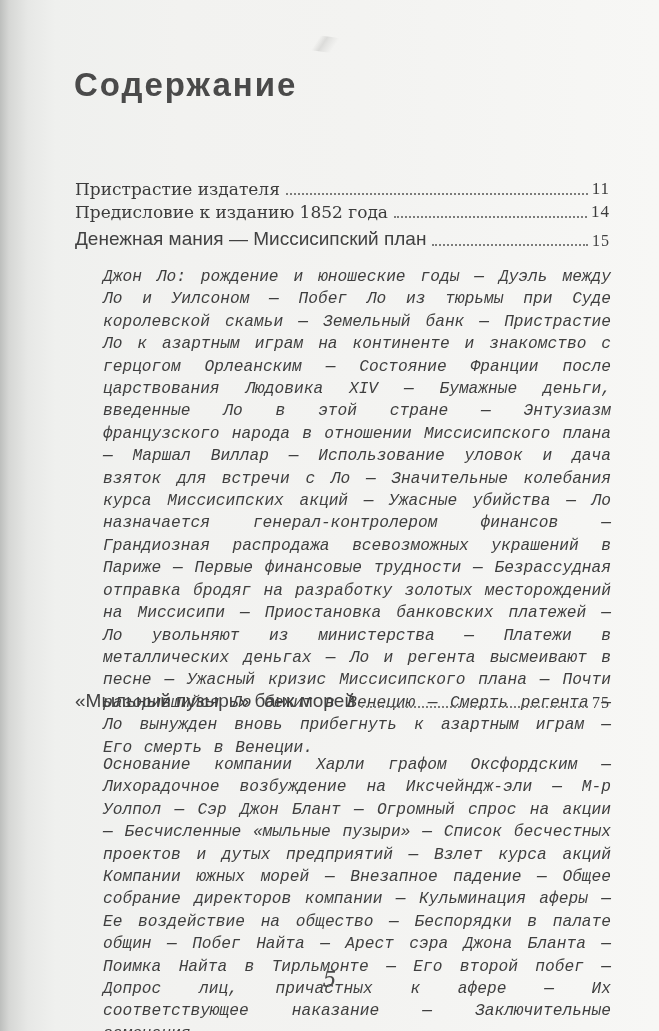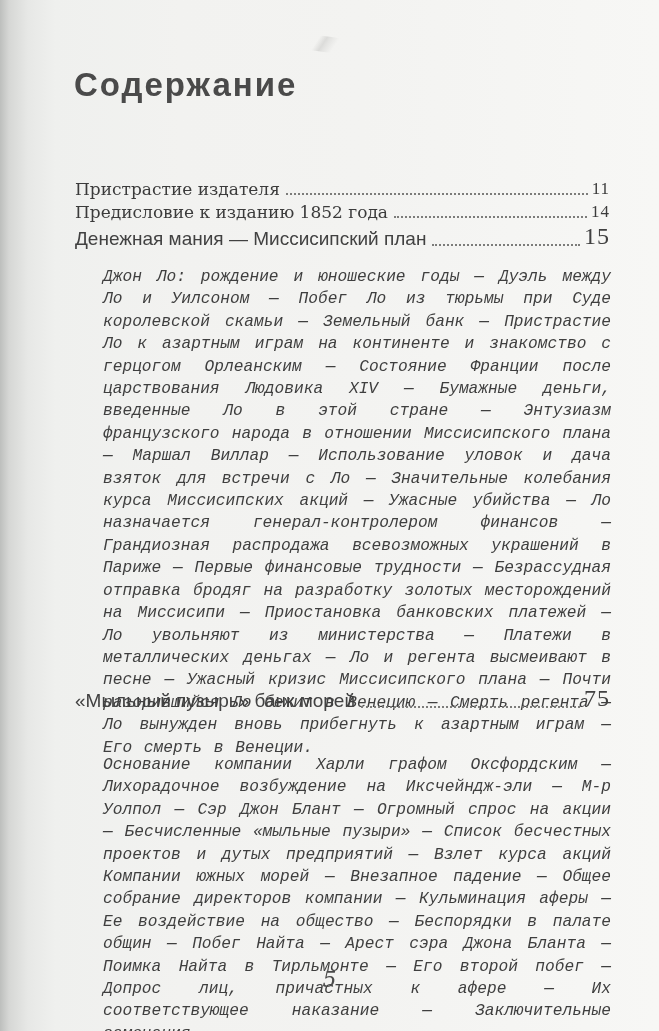--- a/index.html
+++ b/index.html
@@ -60,21 +60,21 @@
     border-bottom: 2px dotted #7c7c7a;
     margin: 0 4px 4px 6px;
     min-width: 20px;
   }
   .pagenum {
     font-family: Liberation Serif, serif;
     letter-spacing: 1px;
     text-align: center;
   }
   .front-matter .pagenum { font-size: 17px; }
-  .chapter-row .pagenum { font-size: 24px; }
+  .chapter-row .pagenum { font-size: 16px; }
   .summary {
     position: absolute;
     left: 103px;
     width: 508px;
     font-family: Liberation Mono, monospace;
     font-style: italic;
     font-size: 16.2px;
     line-height: 22.4px;
     text-align: justify;
     color: #3f3f3f;

